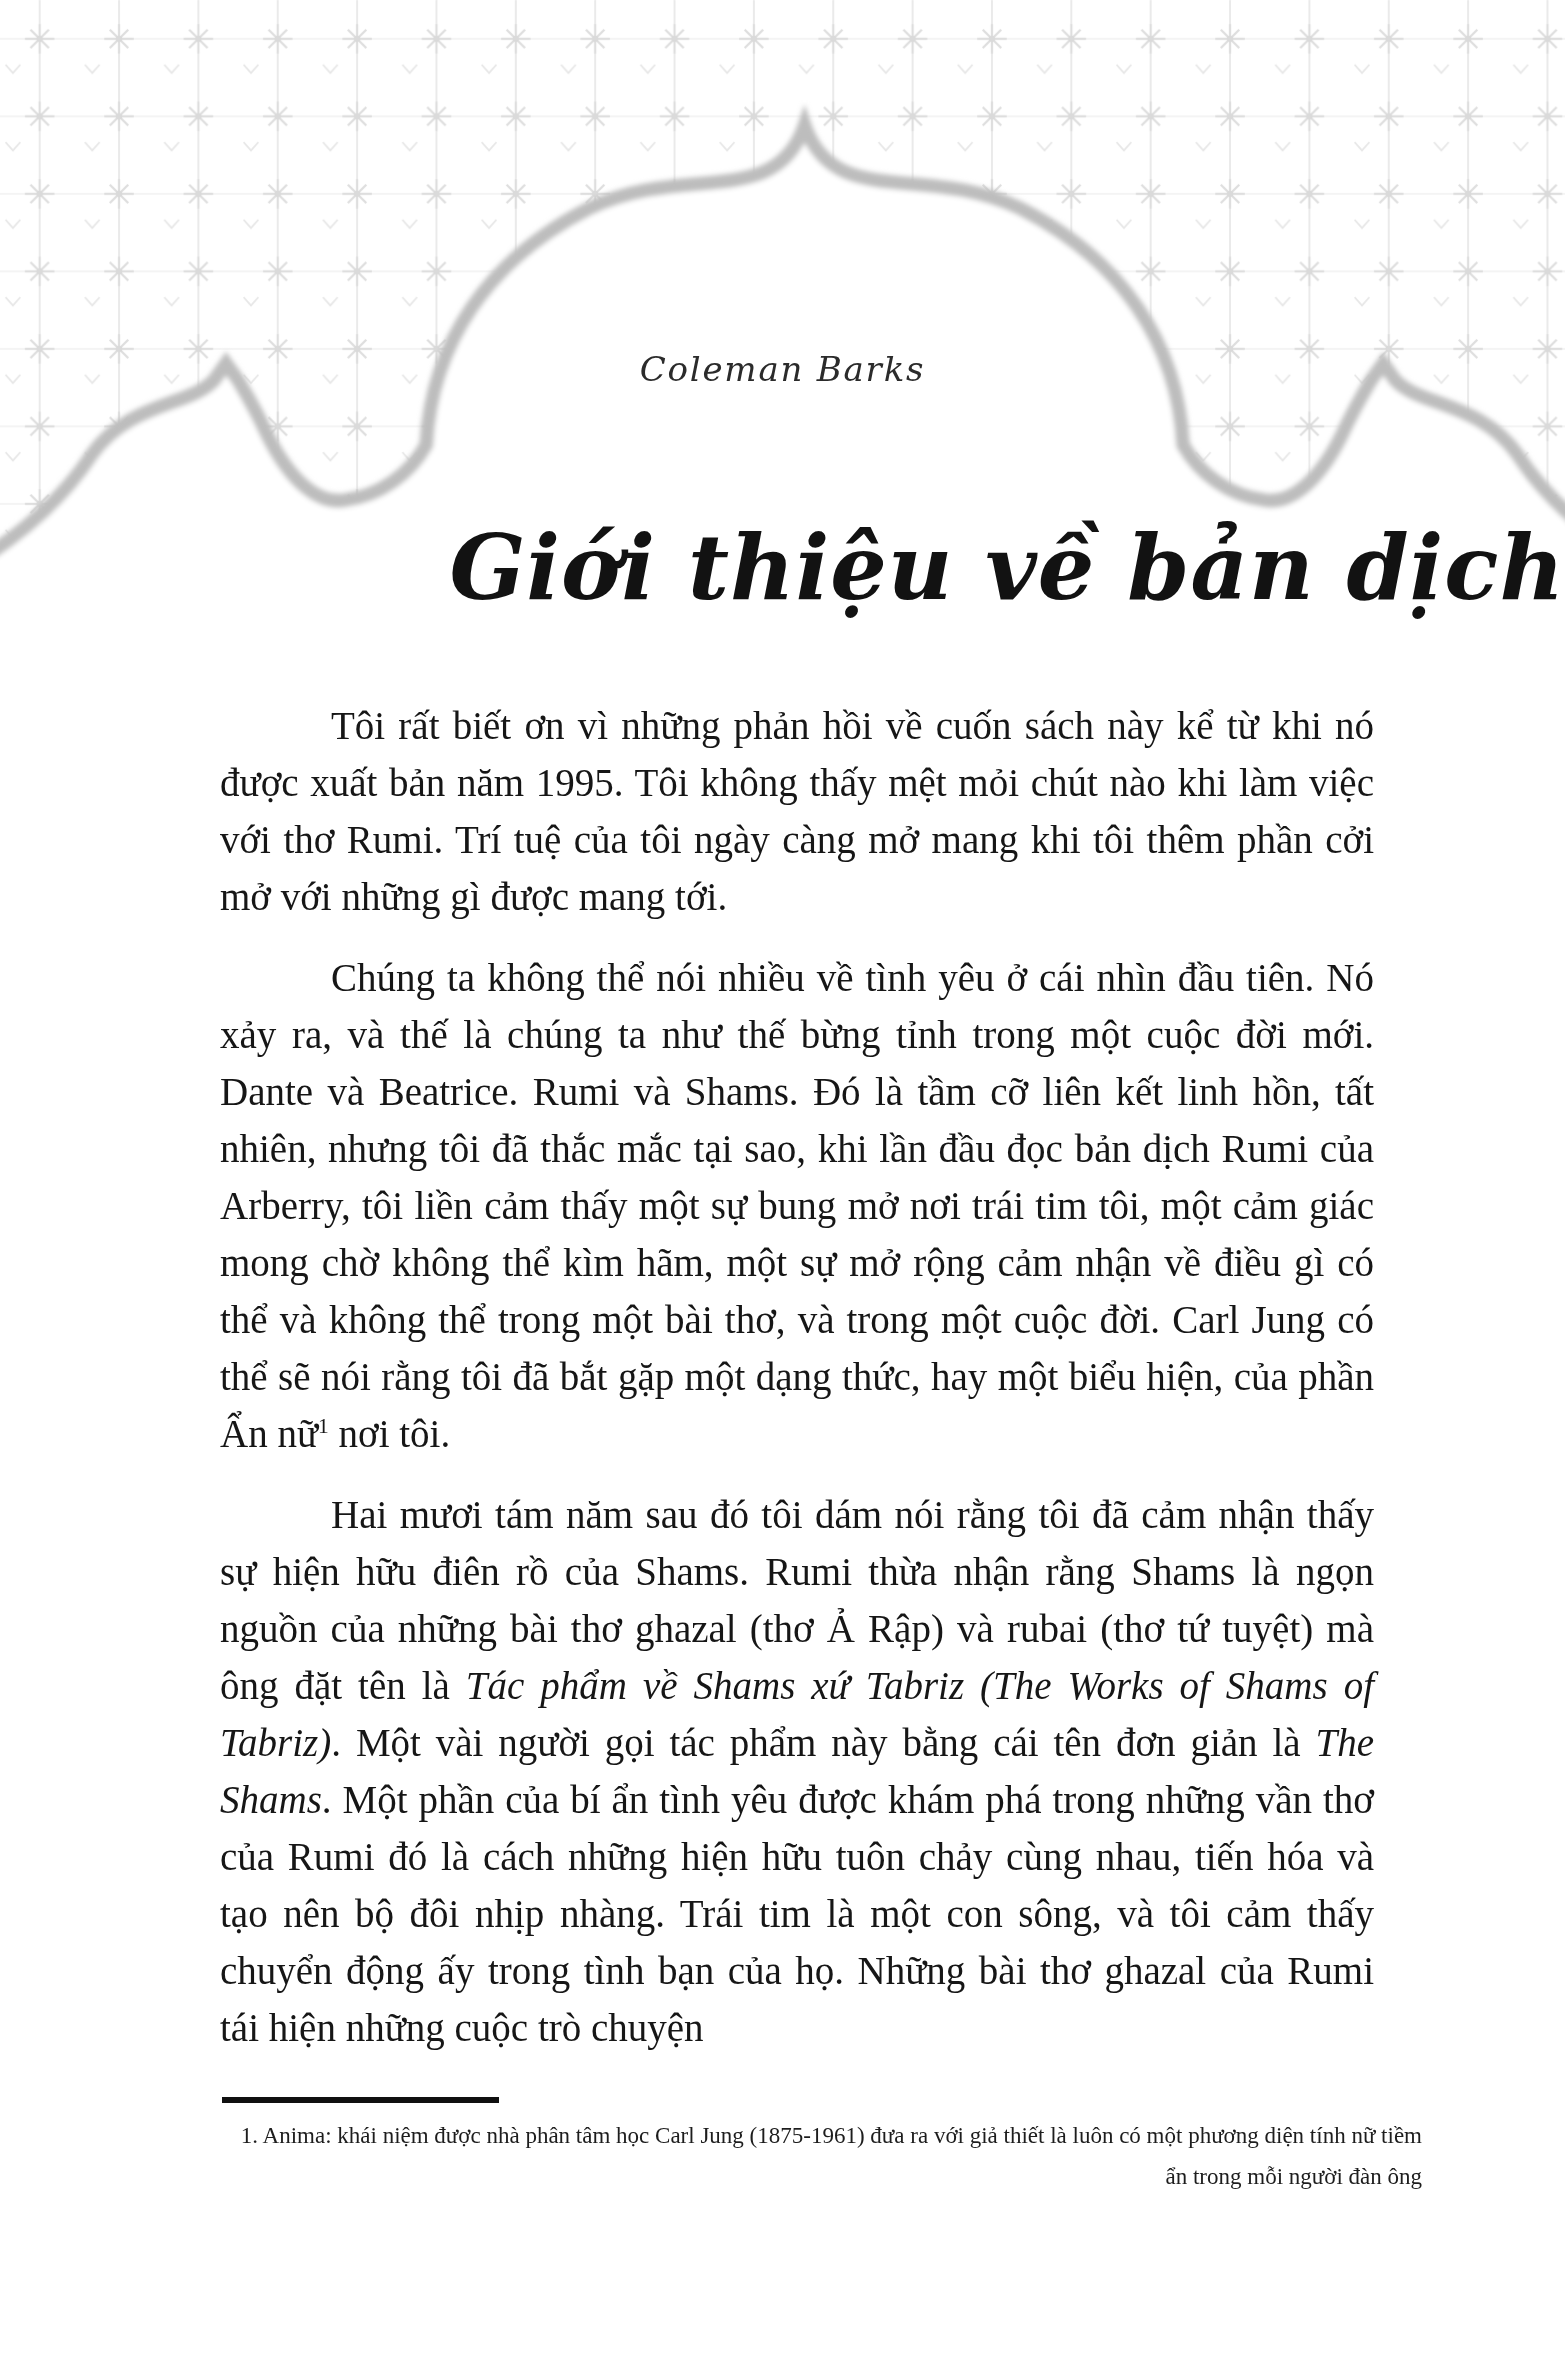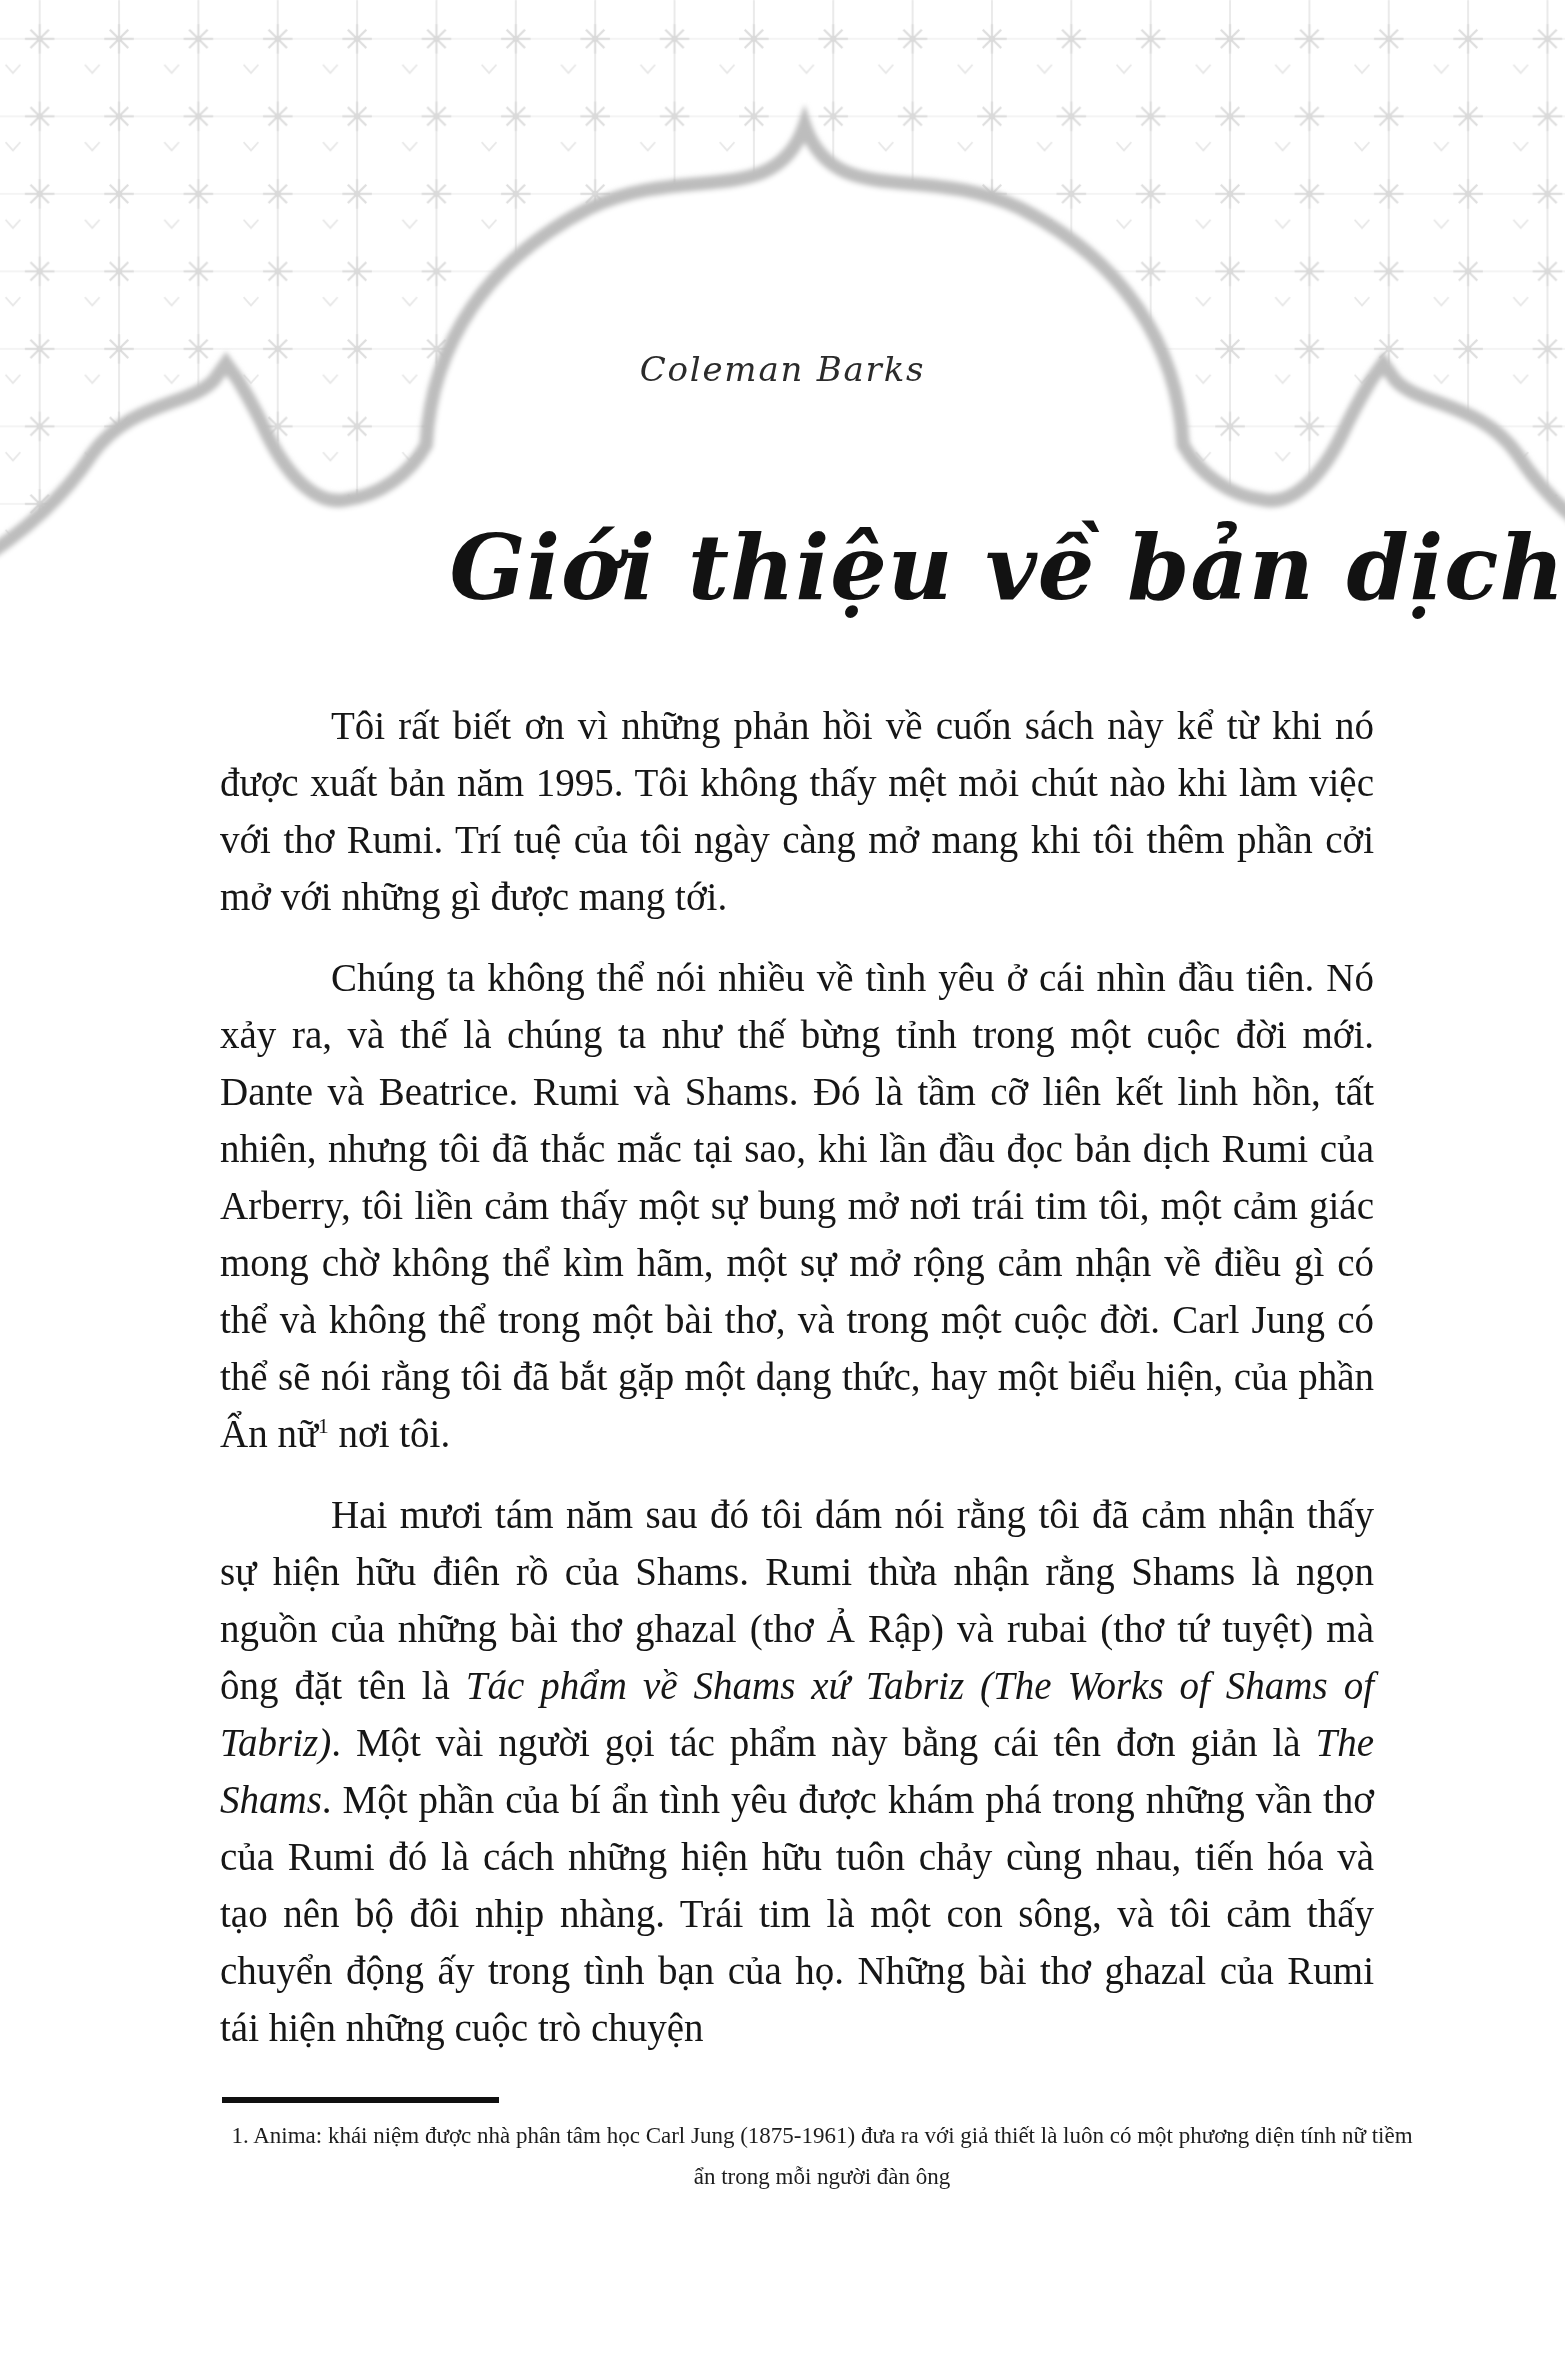--- a/index.html
+++ b/index.html
@@ -54,21 +54,21 @@
   }
   .footnote-rule{
     position:absolute;top:2097px;left:222px;
     width:277px;height:5.5px;
     background:#101010;
   }
   .footnote{
     position:absolute;top:2115px;left:222px;width:1200px;
     font-size:23px;
     line-height:41px;
-    text-align:center;
+    text-align:right;
     color:#1d1d1d;
   }
 </style>
 </head>
 <body>
 
 <div class="page">
 
   <svg class="ornament" viewBox="0 0 1696 740" width="1565" height="683" aria-hidden="true">
     <defs>

